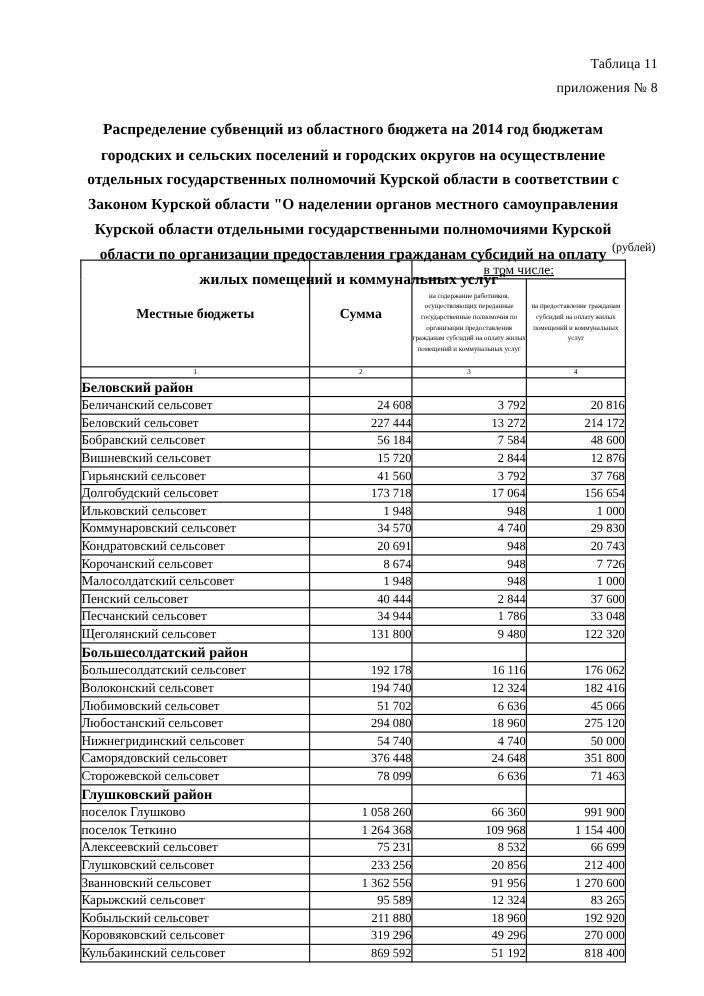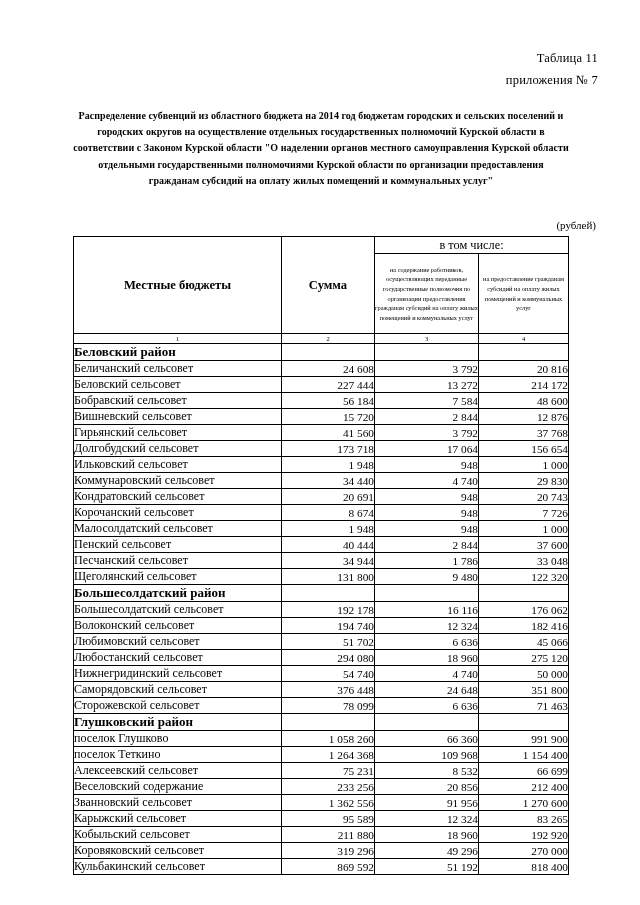--- a/index.html
+++ b/index.html
@@ -36,21 +36,21 @@
   .doc-caption div { white-space: nowrap; }
 
   
   .doc-title {
     position: absolute;
     top: 108px;
     left: 72px;
     width: 498px;
     text-align: center;
     font-weight: bold;
-    font-size: 10px;
+    font-size: 14px;
     line-height: 1.62;
     letter-spacing: 0.05px;
   }
 
   
   .units-note {
     position: absolute;
     top: 219px;
     right: 72px;
     font-size: 11px;
@@ -86,20 +86,21 @@
     font-size: 12.6px;
     text-align: center;
     height: 96px;
   }
   th.h-group {
     font-weight: normal;
     font-size: 12.3px;
     text-align: center;
     height: 16px;
     padding: 1px 0 2px;
+    text-decoration: underline;
   }
   th.h-small {
     font-weight: normal;
     font-size: 6.3px;
     text-align: center;
     line-height: 1.52;
     padding: 2px 4px 1px;
     height: 78px;
     vertical-align: top;
   }
@@ -133,21 +134,21 @@
     white-space: nowrap;
   }
 </style>
 </head>
 <body>
 
 <div class="page">
 
   <div class="doc-caption">
     <div>Таблица 11</div>
-    <div>приложения № 7</div>
+    <div>приложения № 8</div>
   </div>
 
   <div class="doc-title">Распределение субвенций из областного бюджета на 2014 год бюджетам городских и сельских поселений и городских округов на осуществление отдельных государственных полномочий Курской области в соответствии с Законом Курской области "О наделении органов местного самоуправления Курской области отдельными государственными полномочиями Курской области по организации предоставления гражданам субсидий на оплату жилых помещений и коммунальных услуг"</div>
 
   <div class="units-note">(рублей)</div>
 
   <div class="tbl-wrap">
     <table class="budget">
       <colgroup>
         <col class="c-name">
@@ -216,21 +217,21 @@
             <td class="num">156 654</td>
           </tr>
           <tr>
             <td class="name">Ильковский сельсовет</td>
             <td class="num">1 948</td>
             <td class="num">948</td>
             <td class="num">1 000</td>
           </tr>
           <tr>
             <td class="name">Коммунаровский сельсовет</td>
-            <td class="num">34 440</td>
+            <td class="num">34 570</td>
             <td class="num">4 740</td>
             <td class="num">29 830</td>
           </tr>
           <tr>
             <td class="name">Кондратовский сельсовет</td>
             <td class="num">20 691</td>
             <td class="num">948</td>
             <td class="num">20 743</td>
           </tr>
           <tr>
@@ -329,21 +330,21 @@
             <td class="num">109 968</td>
             <td class="num">1 154 400</td>
           </tr>
           <tr>
             <td class="name">Алексеевский сельсовет</td>
             <td class="num">75 231</td>
             <td class="num">8 532</td>
             <td class="num">66 699</td>
           </tr>
           <tr>
-            <td class="name">Веселовский содержание</td>
+            <td class="name">Глушковский сельсовет</td>
             <td class="num">233 256</td>
             <td class="num">20 856</td>
             <td class="num">212 400</td>
           </tr>
           <tr>
             <td class="name">Званновский сельсовет</td>
             <td class="num">1 362 556</td>
             <td class="num">91 956</td>
             <td class="num">1 270 600</td>
           </tr>

